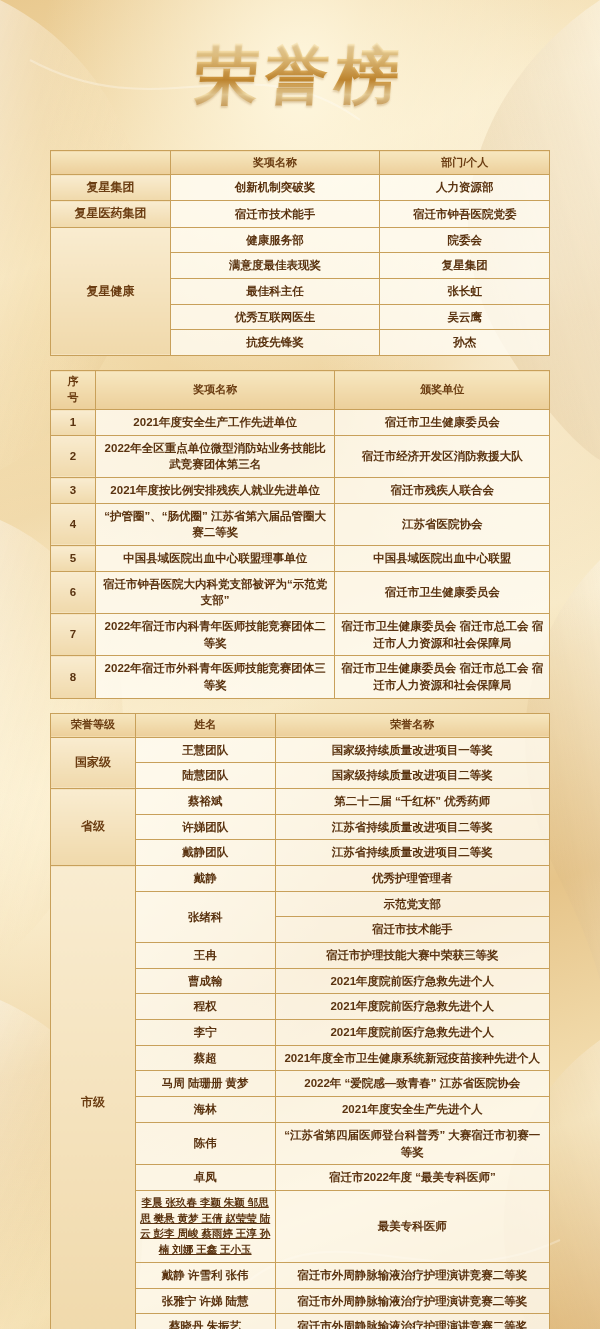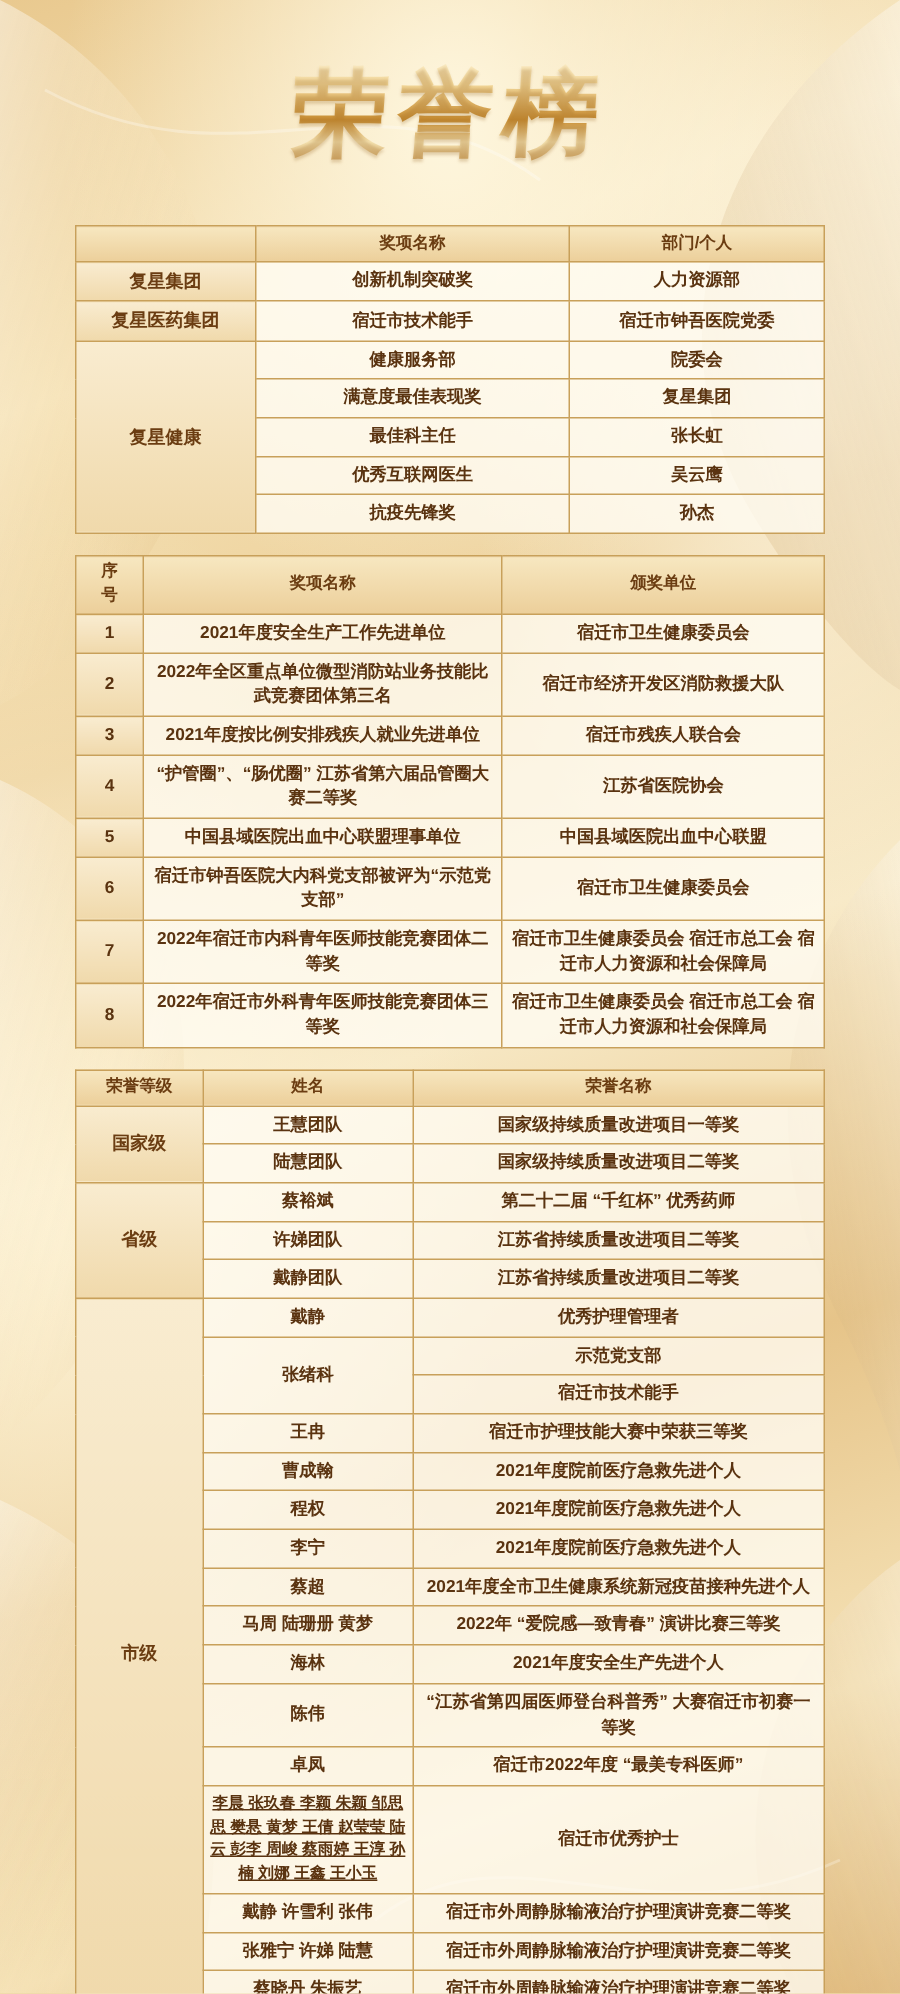--- a/index.html
+++ b/index.html
@@ -316,37 +316,37 @@
         <tr>
           <td>李宁</td>
           <td>2021年度院前医疗急救先进个人</td>
         </tr>
         <tr>
           <td>蔡超</td>
           <td>2021年度全市卫生健康系统新冠疫苗接种先进个人</td>
         </tr>
         <tr>
           <td>马周 陆珊册 黄梦</td>
-          <td>2022年 “爱院感—致青春” 演讲比赛三等奖</td>
+          <td>2022年 “爱院感—致青春” 江苏省医院协会</td>
         </tr>
         <tr>
           <td>海林</td>
           <td>2021年度安全生产先进个人</td>
         </tr>
         <tr>
           <td>陈伟</td>
           <td>“江苏省第四届医师登台科普秀” 大赛宿迁市初赛一等奖</td>
         </tr>
         <tr>
           <td>卓凤</td>
           <td>宿迁市2022年度 “最美专科医师”</td>
         </tr>
         <tr>
           <td class="small">李晨 张玖春 李颖 朱颖 邹思思 樊悬 黄梦 王倩 赵莹莹 陆云 彭李 周峻 蔡雨婷 王淳 孙楠 刘娜 王鑫 王小玉</td>
-          <td>宿迁市优秀护士</td>
+          <td>最美专科医师</td>
         </tr>
         <tr>
           <td>戴静 许雪利 张伟</td>
           <td>宿迁市外周静脉输液治疗护理演讲竞赛二等奖</td>
         </tr>
         <tr>
           <td>张雅宁 许娣 陆慧</td>
           <td>宿迁市外周静脉输液治疗护理演讲竞赛二等奖</td>
         </tr>
         <tr>

